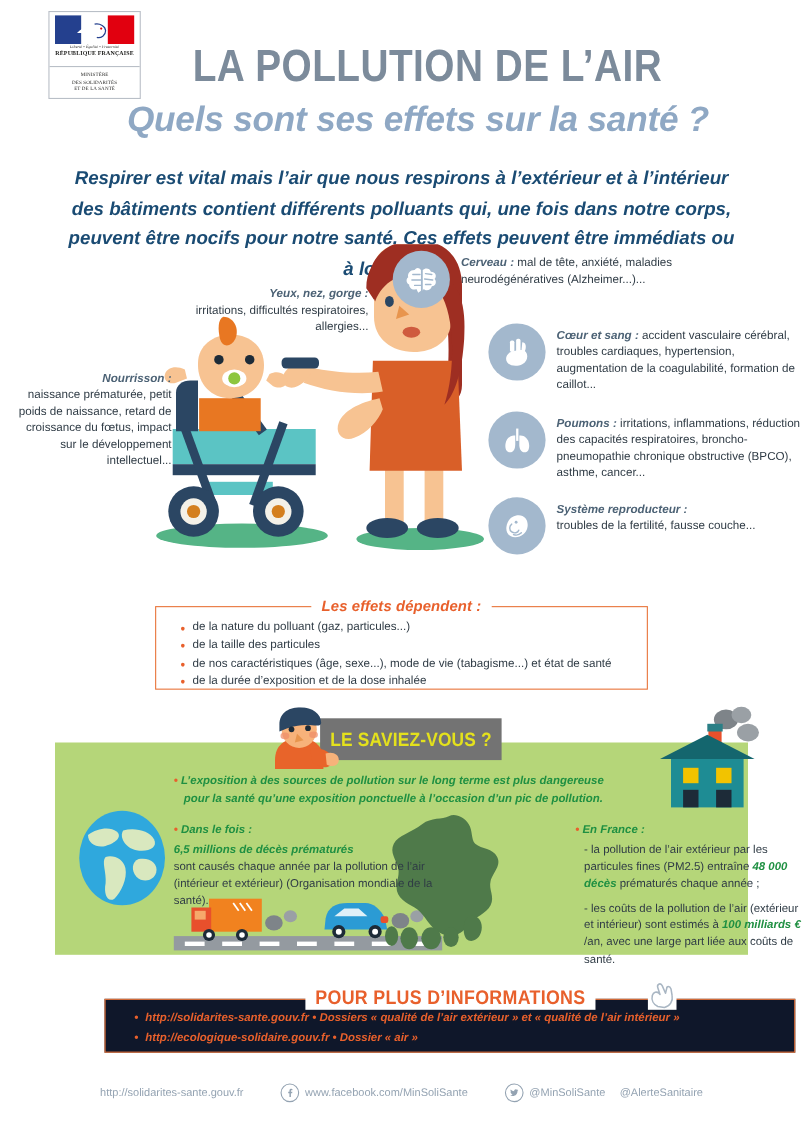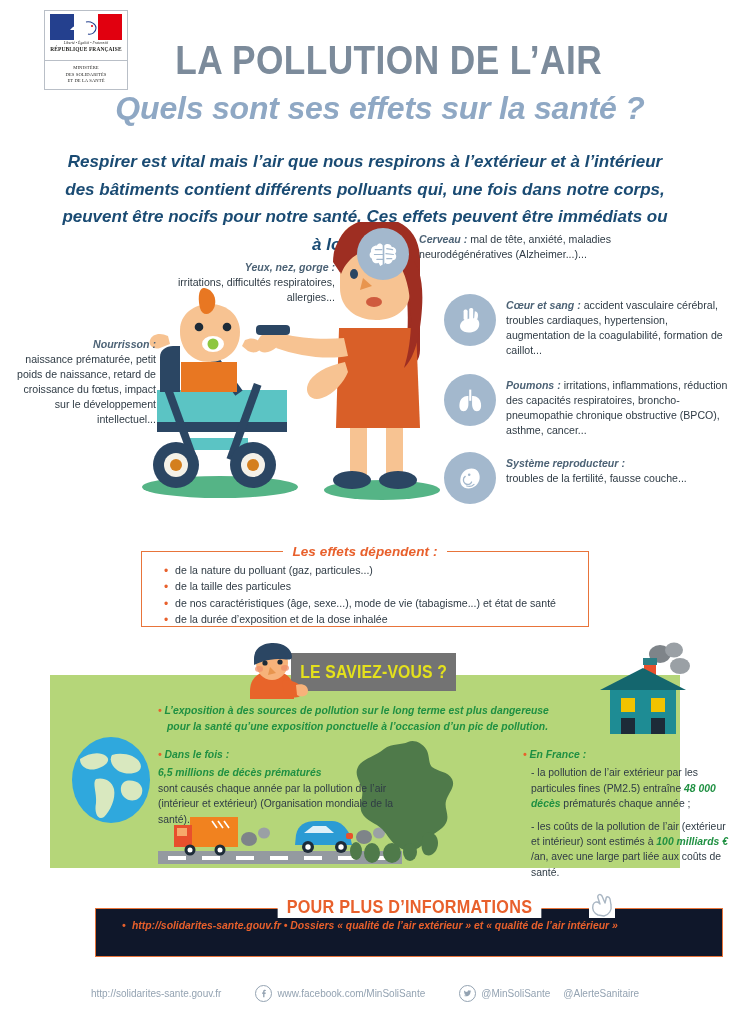--- a/index.html
+++ b/index.html
@@ -498,20 +498,21 @@
   </svg>
 
   <div class="info-box">
     <div class="info-title">
       <span>POUR PLUS D’INFORMATIONS</span>
     </div>
     <svg class="hand-icon" viewBox="0 0 26 26">
       <path d="M9 23 C5 21 3 17 4 13 C5 10 8 9 10 11 L11 12 L9 6 C8 3 11 1 13 4 L16 11 L17 7 C17 4 20 4 21 7 L22 13 C23 18 20 23 15 24 Z" fill="none" stroke="#a9b6c3" stroke-width="1.4" stroke-linejoin="round"></path>
     </svg>
     <div class="info-line">http://solidarites-sante.gouv.fr • Dossiers « qualité de l’air extérieur » et « qualité de l’air intérieur »</div>
+    <div class="info-line">http://ecologique-solidaire.gouv.fr • Dossier « air »</div>
   </div>
 
   <div class="footer">
     <span>http://solidarites-sante.gouv.fr</span>
     <span class="sep"></span>
     <span class="foot-item">
       <span class="circ-icon">
         <svg viewBox="0 0 12 12" width="9" height="9">
             <path d="M7.3 11V6.5h1.5l.22-1.75H7.3V3.63c0-.5.14-.85.87-.85h.93V1.2A12 12 0 0 0 7.74 1.1c-1.34 0-2.26.82-2.26 2.32v1.3H4v1.76h1.48V11Z" fill="#94a3b2"></path>
           </svg>

